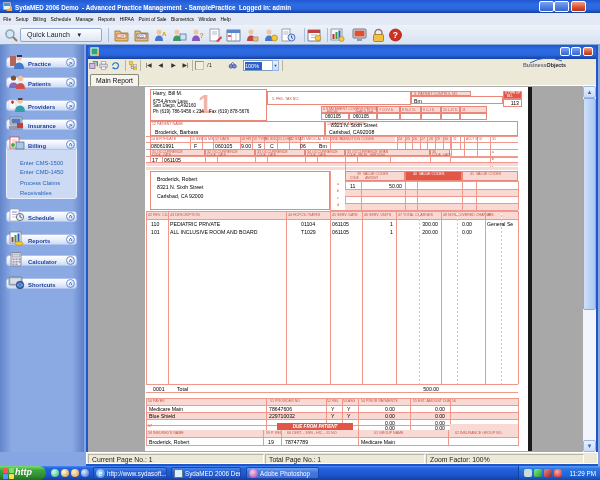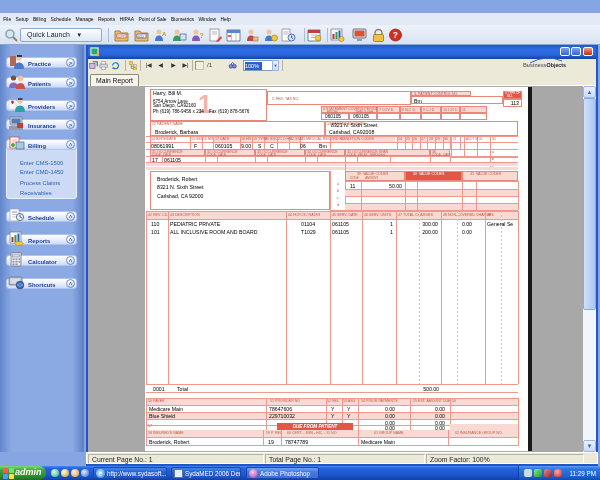--- a/index.html
+++ b/index.html
@@ -98,20 +98,31 @@
 .bvr { position:absolute; color:#000; font-size:5.2px; line-height:6px; white-space:nowrap; text-align:right; }
 .pink { background:#f9d9d3; }
 .dpink { background:#e25648; }
 .vl { position:absolute; width:1px; background:#f0988c; }
 .vld { position:absolute; width:1px; background:repeating-linear-gradient(180deg,#f4b4aa 0 2px,#fff 2px 4px); }
 .hl { position:absolute; height:1px; background:#f0988c; }
 </style>
 </head>
 <body>
 <div id="screen">
+  <div id="titlebar">
+    <svg style="position:absolute;left:3px;top:2px" width="10" height="10" viewBox="0 0 10 10">
+        <rect x="0" y="0" width="8" height="8" fill="#e8f0fa" stroke="#456" stroke-width="0.7"></rect>
+        <rect x="1" y="1" width="6" height="3" fill="#49c"></rect>
+        <path d="M3 9 L9 4 L9 9 Z" fill="#fa3"></path>
+      </svg>
+    <div id="titletext">SydaMED 2006 Demo&nbsp; - Advanced Practice Management&nbsp; - SamplePractice&nbsp; Logged in: admin</div>
+    <div class="winbtn" style="right:46px;"></div>
+    <div class="winbtn" style="right:31px;"></div>
+    <div class="winbtn" id="btnclose" style="right:14px;"></div>
+  </div>
   <div id="menubar">
       <div id="menuin">
     <span style="margin-left:4px;">File</span><span>Setup</span><span>Billing</span><span>Schedule</span><span>Manage</span><span>Reports</span><span>HIPAA</span><span>Point of Sale</span><span>Biometrics</span><span>Window</span><span>Help</span>
   </div>
     </div>
   <div id="toolbar">
     <svg style="position:absolute;left:4px;top:3px" width="14" height="14" viewBox="0 0 14 14">
         <circle cx="6" cy="6" r="4" fill="#cde" fill-opacity="0.5" stroke="#8ab" stroke-width="1.6"></circle>
         <line x1="9" y1="9" x2="13" y2="13" stroke="#975" stroke-width="1.8"></line>
       </svg>
@@ -681,21 +692,21 @@
       </div>
     </div>
   </div>
   <div id="statusbar">
     <div class="stsec" style="left:1px; width:176px;">Current Page No.: 1</div>
     <div class="stsec" style="left:178px; width:160px;">Total Page No.: 1</div>
     <div class="stsec" style="left:339px; width:158px;">Zoom Factor: 100%</div>
   </div>
   <div id="taskbar">
     <div id="startbtn">
-        <span style="position:absolute;left:15px;top:1px;">admin</span>
+        <span style="position:absolute;left:15px;top:1px;">http</span>
       <svg style="position:absolute;left:3px;top:2px" width="11" height="11" viewBox="0 0 11 11">
           <rect x="0" y="0" width="5" height="5" fill="#f55" rx="1"></rect>
           <rect x="6" y="0" width="5" height="5" fill="#7d7" rx="1"></rect>
           <rect x="0" y="6" width="5" height="5" fill="#59f" rx="1"></rect>
           <rect x="6" y="6" width="5" height="5" fill="#fd5" rx="1"></rect>
         </svg>
     </div>
     <div class="qli" style="left:51px; background:radial-gradient(circle at 35% 35%,#cfe,#3a7)"></div>
     <div class="qli" style="left:61px; background:radial-gradient(circle at 35% 35%,#ffd,#c83)"></div>
     <div class="qli" style="left:71px; background:radial-gradient(circle at 35% 35%,#fed,#d93)"></div>

